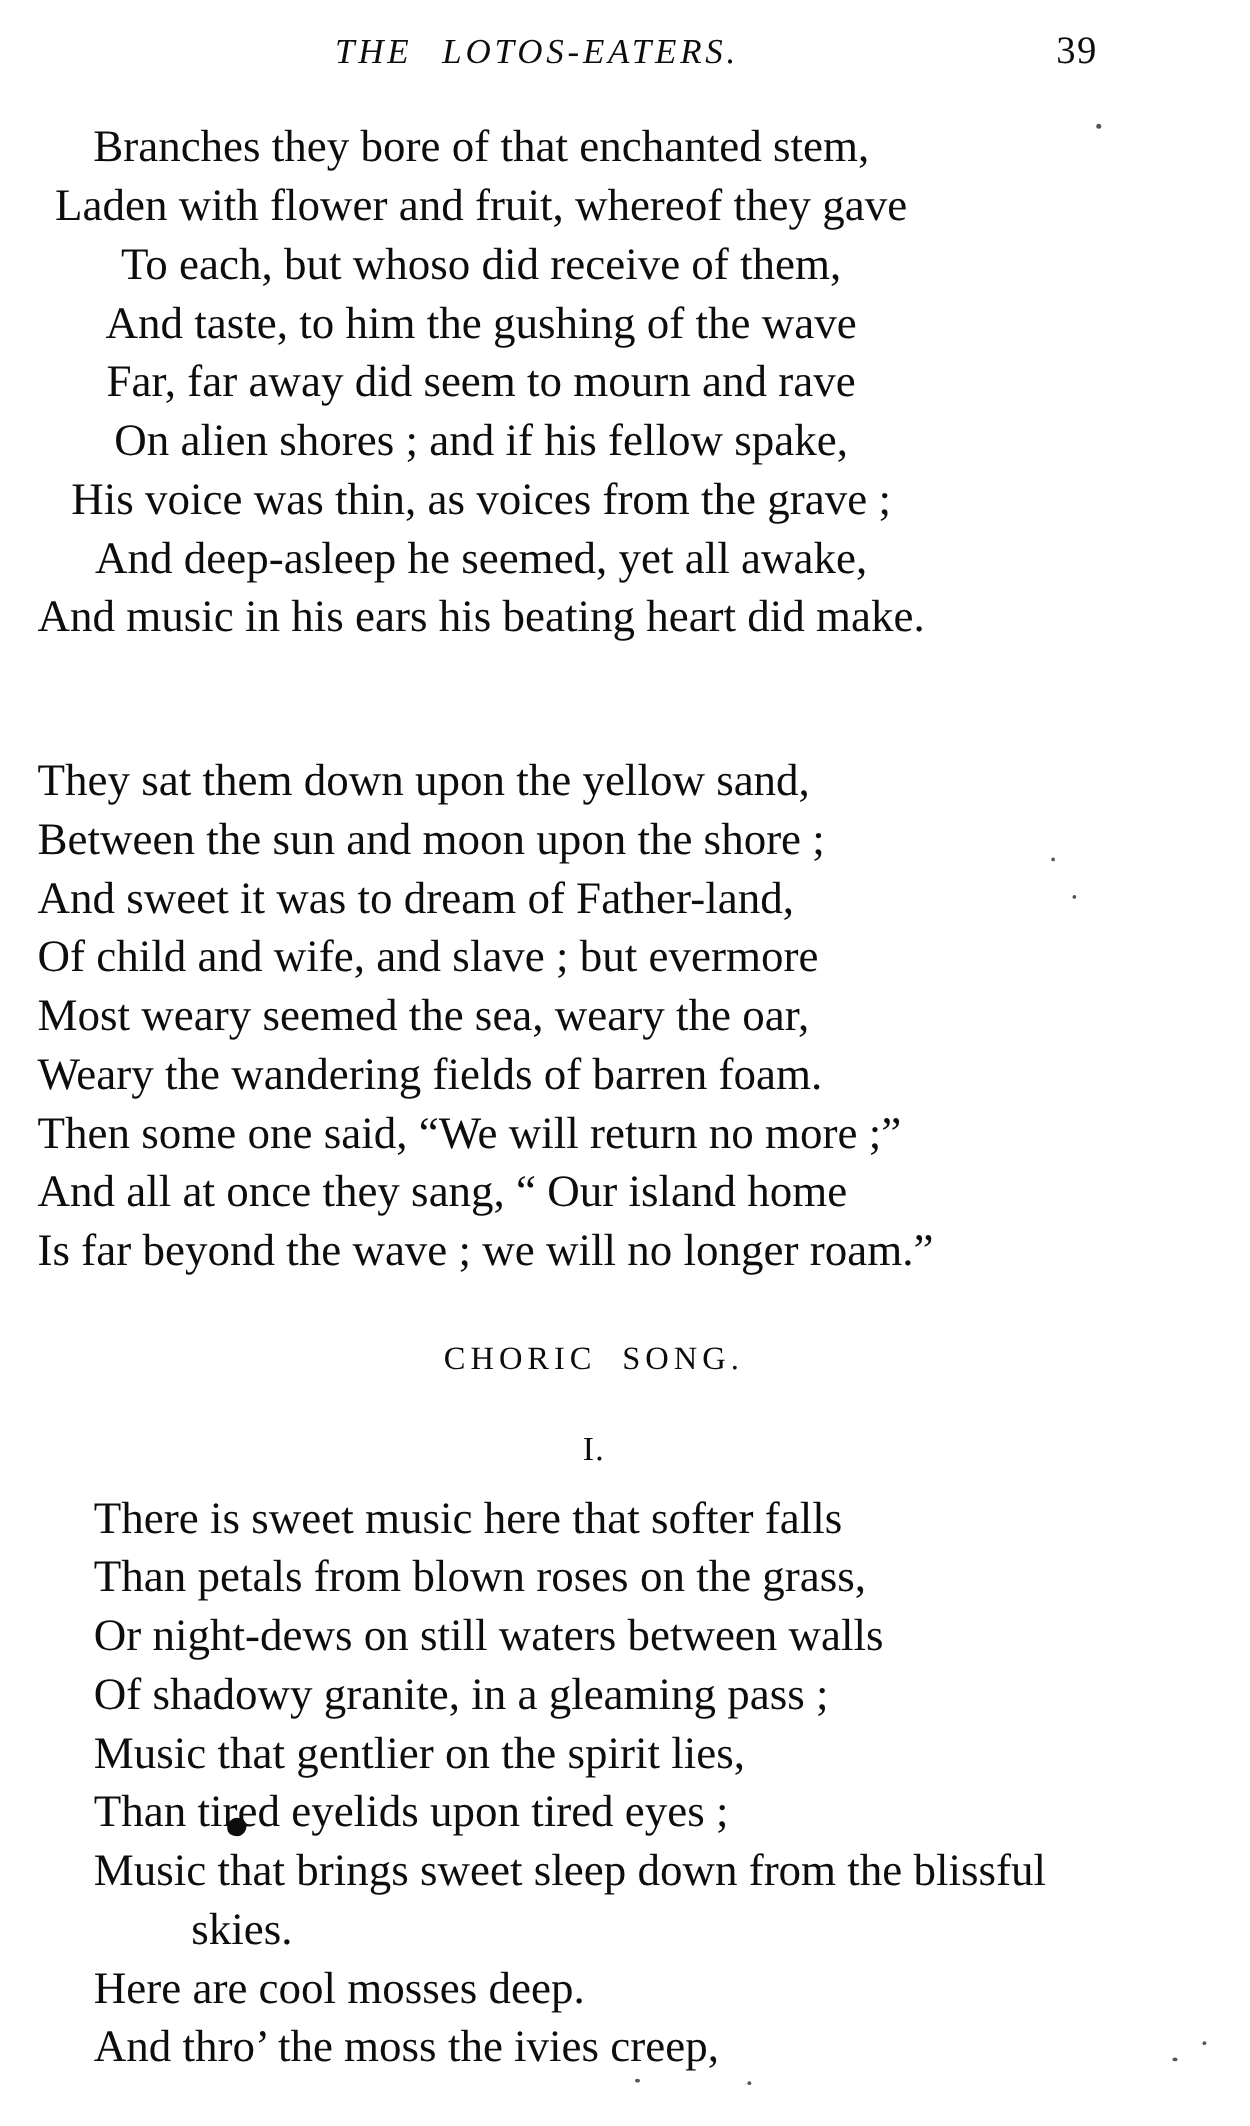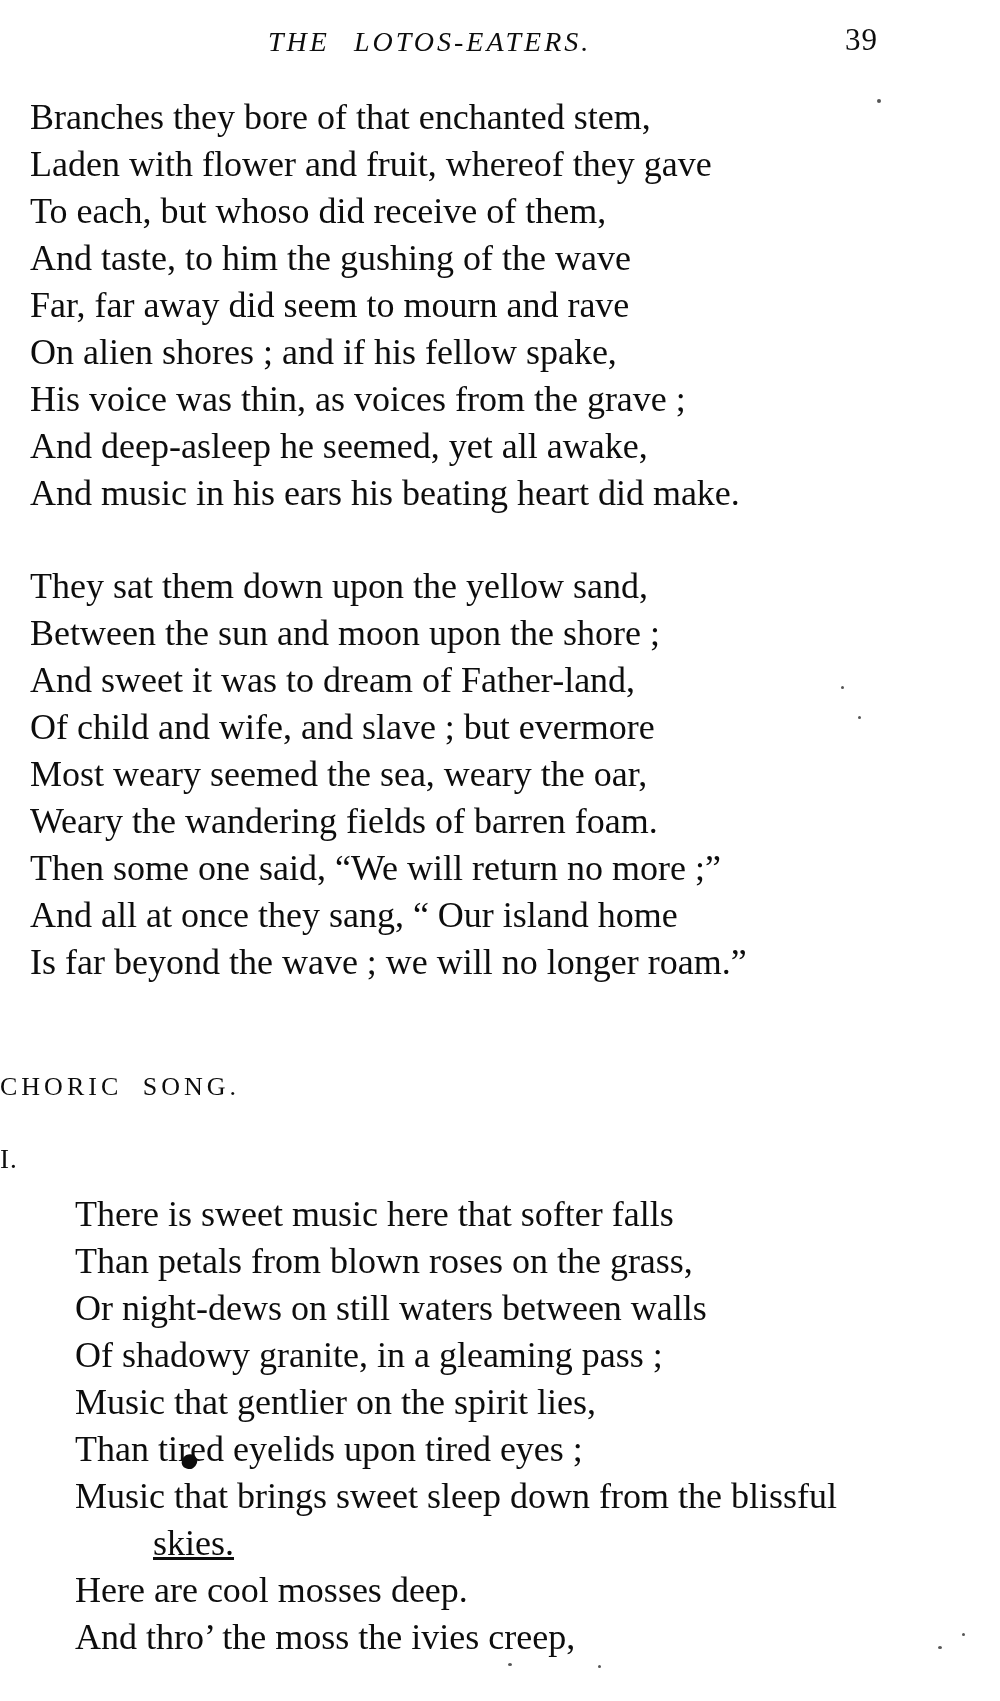--- a/index.html
+++ b/index.html
@@ -34,29 +34,29 @@
   .stanza {
     position: absolute;
     left: 30px;
     white-space: pre;
   }
   .stanza .line {
     font-size: 36px;
     line-height: 47px;
     white-space: pre;
   }
-  .stanza .line.indent { padding-left: 78px; text-decoration: underline; }
-  .stanza-1 { top: 94px; }
-  .stanza-2 { top: 563px; }
+  .stanza .line.indent { padding-left: 78px; }
+  .stanza-1 { top: 94px; text-align: center; }
+  .stanza-2 { top: 601px; }
   .stanza-3 { top: 1191px; margin-left: 45px; }
   .center-band {
     position: absolute;
     left: 0;
     width: 950px;
-    text-align: left;
+    text-align: center;
   }
   .section-heading {
     top: 1074px;
     font-size: 26px;
     line-height: 26px;
     letter-spacing: 4px;
     word-spacing: 10px;
     font-weight: normal;
     margin: 0;
   }

